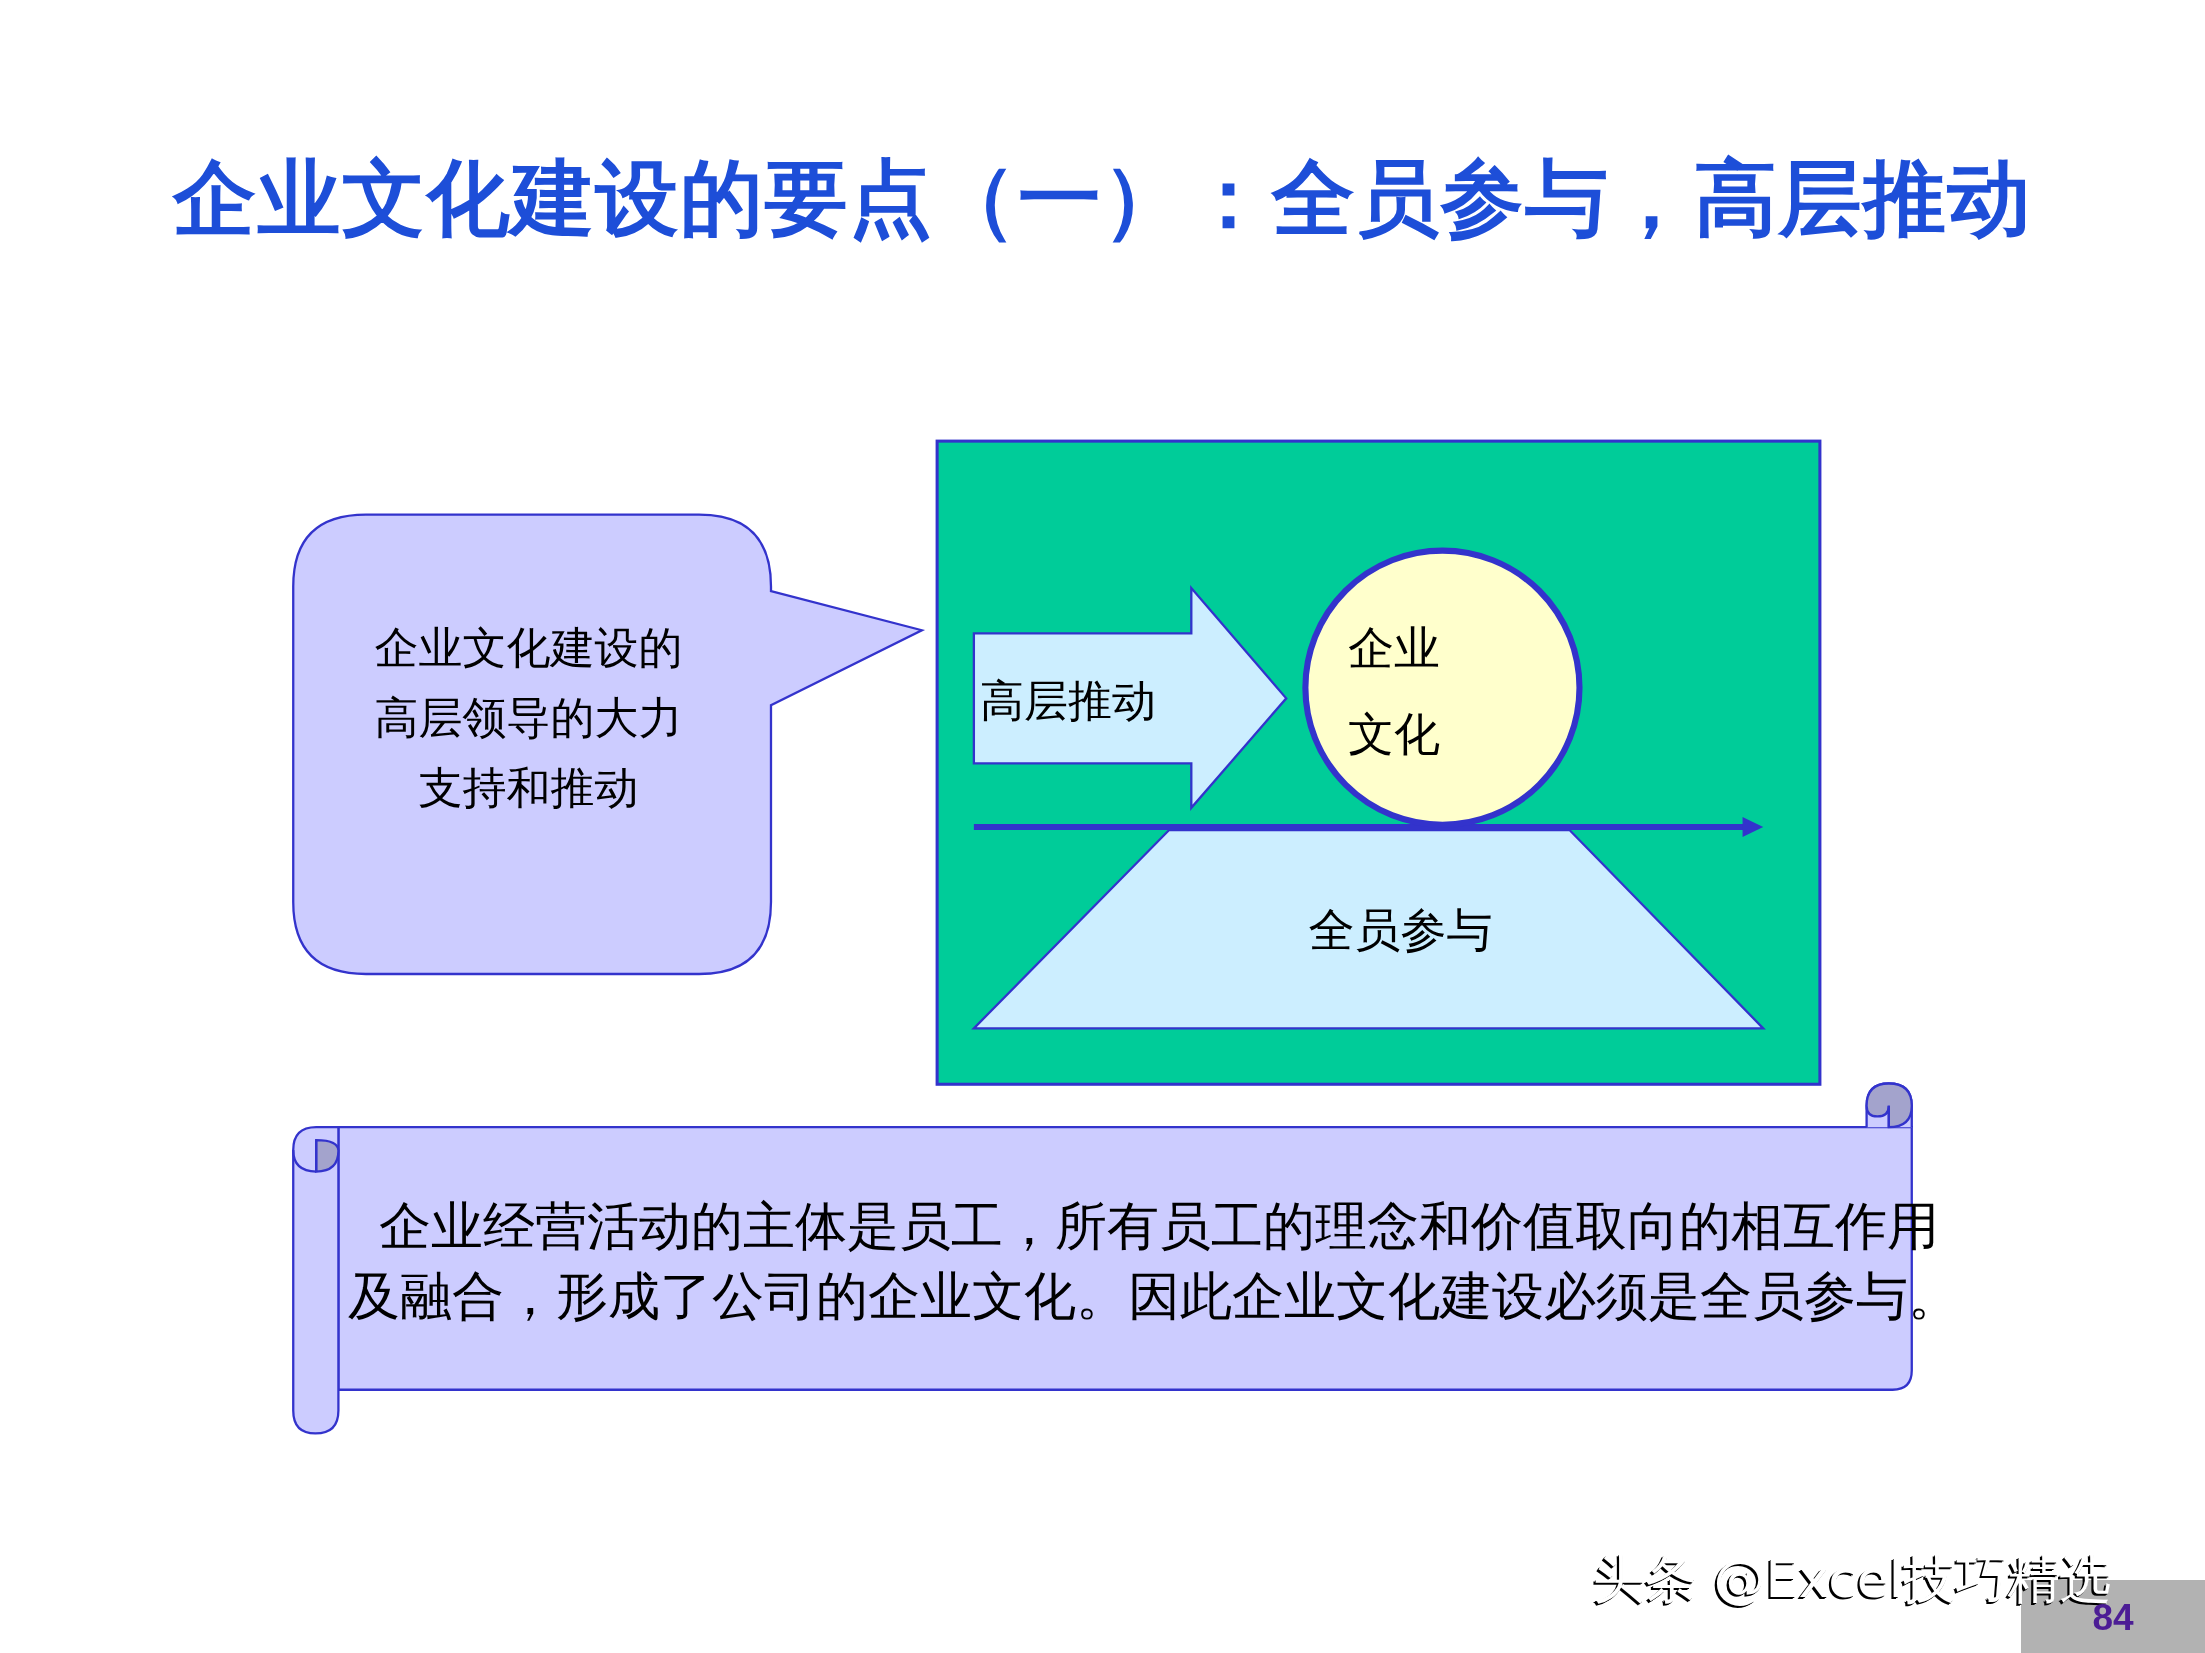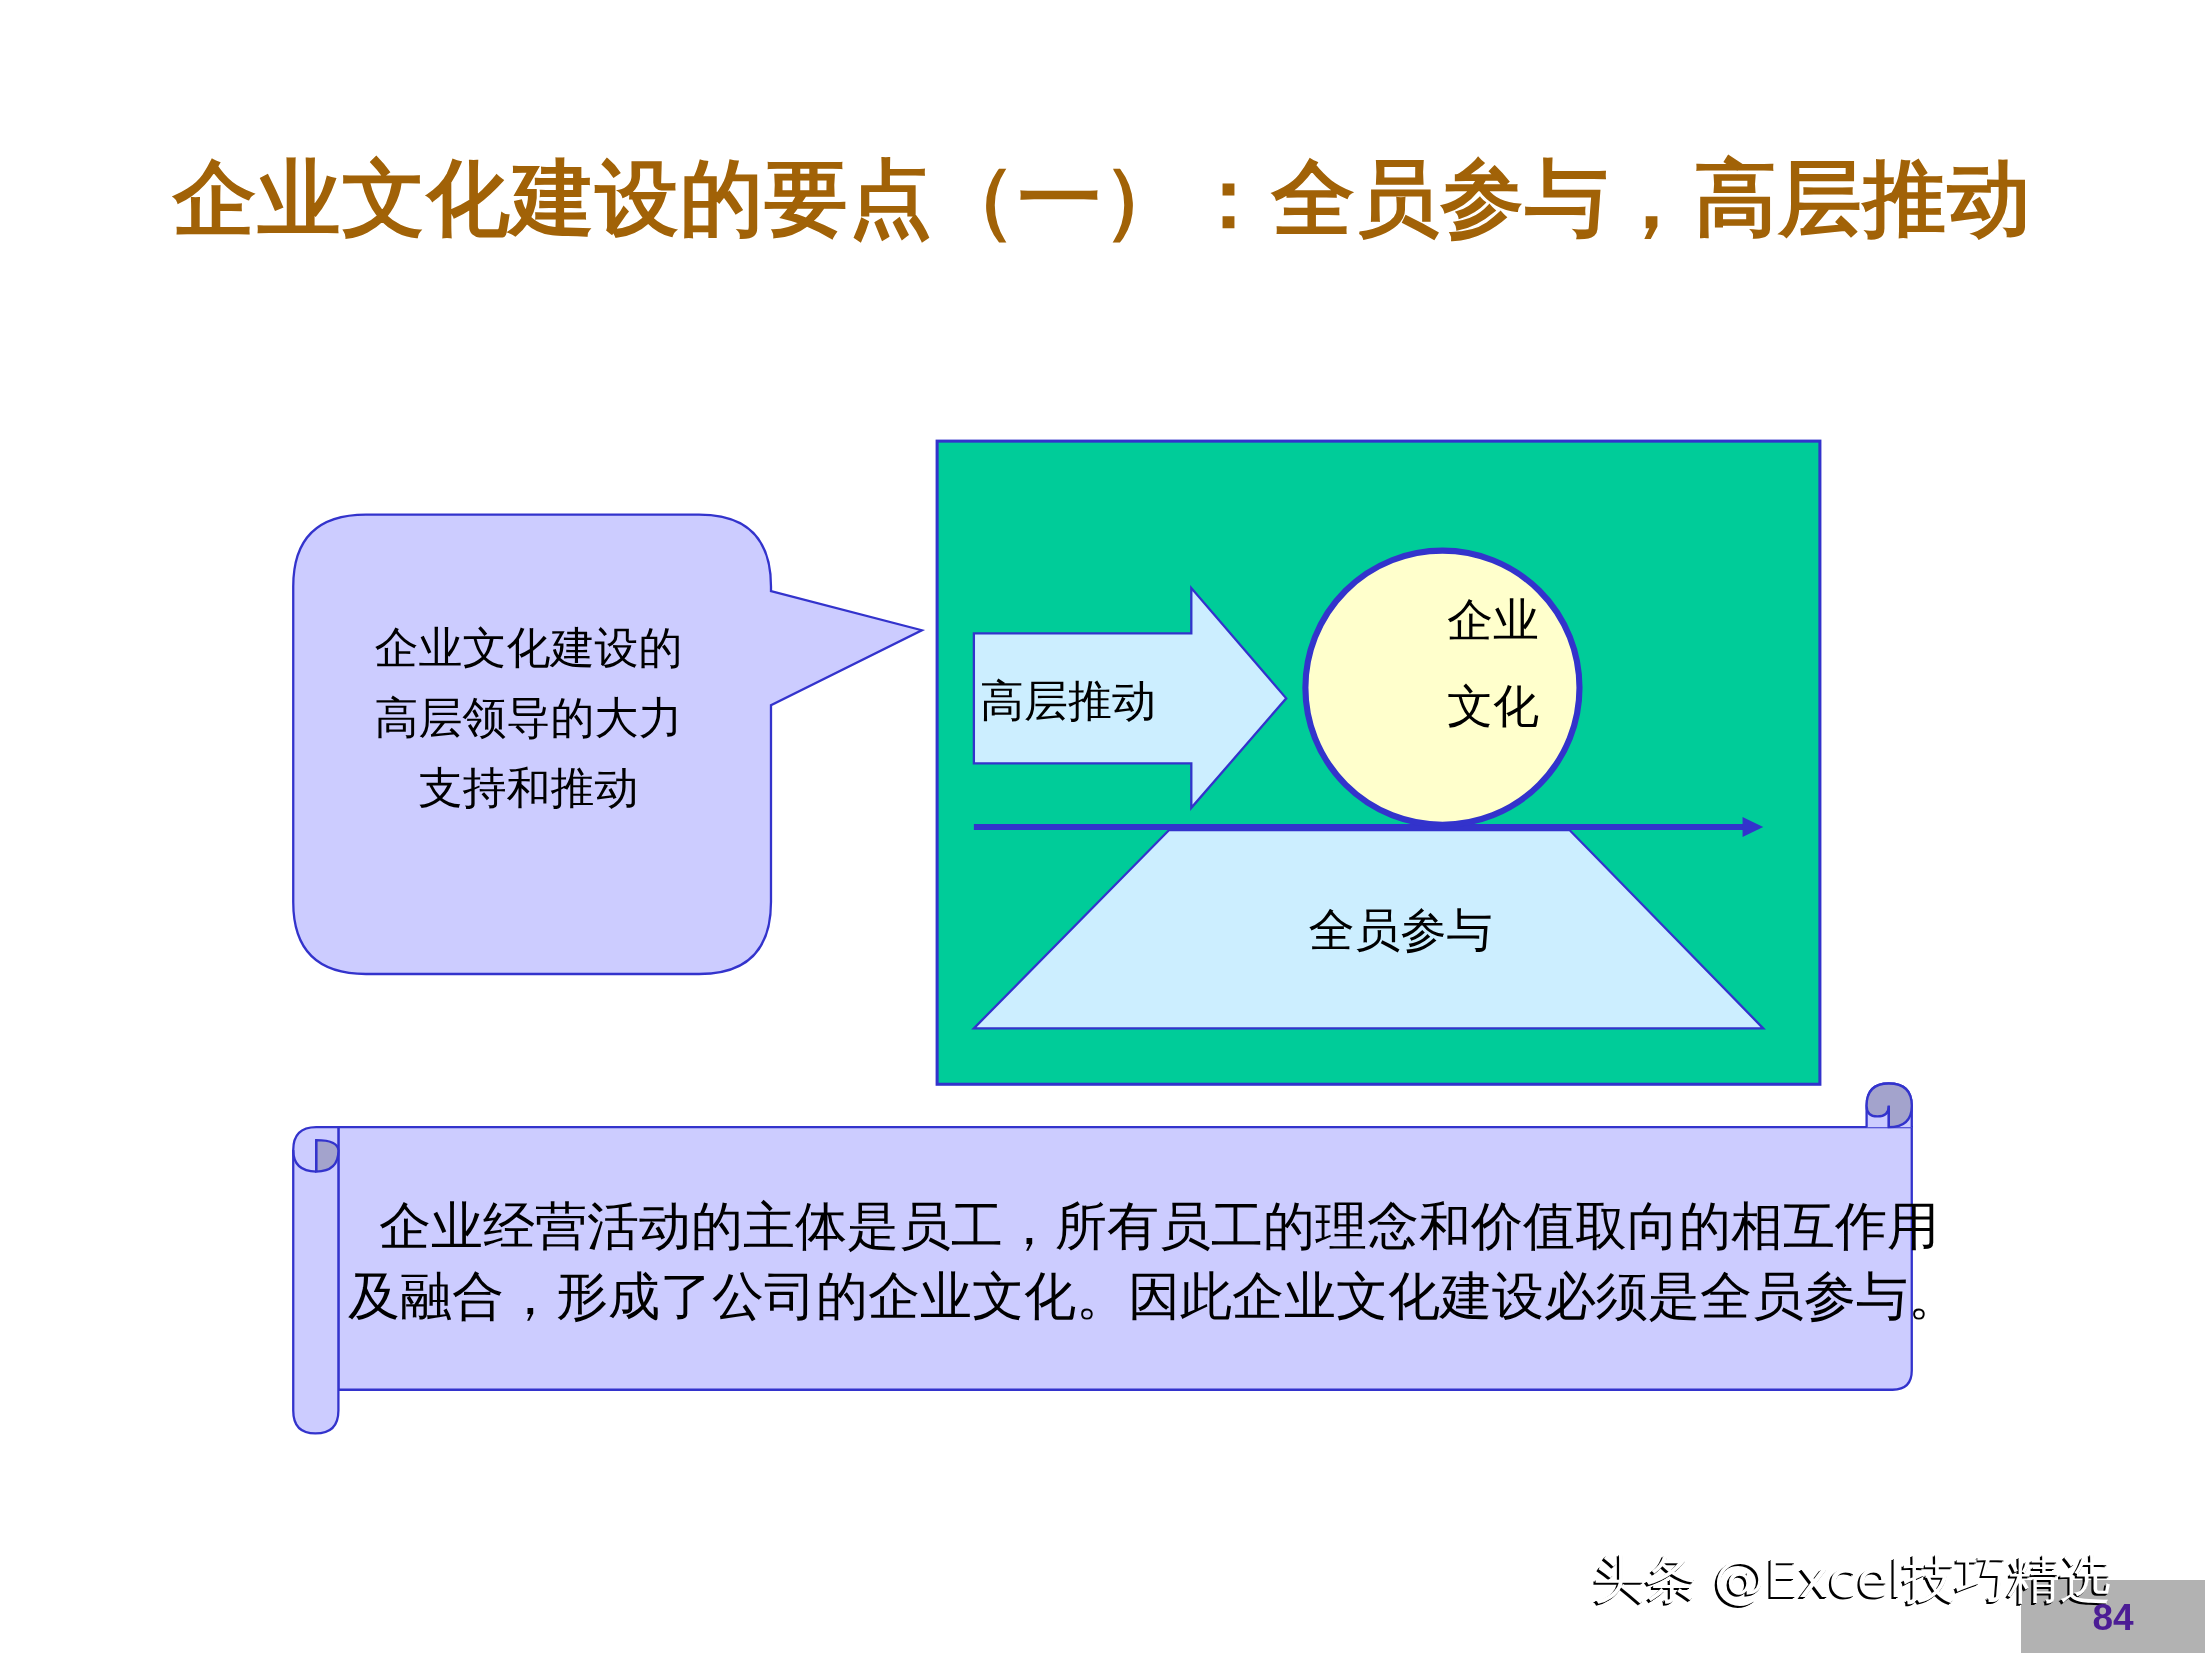--- a/index.html
+++ b/index.html
@@ -1,38 +1,38 @@
 <!DOCTYPE html>
 <html style="font-size:12.3px"><head>
 <meta charset="utf-8">
 <style>
   html, body { margin: 0; padding: 0; background: #ffffff; }
   body { width: 2205px; height: 1654px; position: relative; overflow: hidden;
          font-family: "DejaVu Sans", "Liberation Sans", sans-serif; }
   .abs { position: absolute; }
   #slide-title {
     left: 0; width: 2205px; top: 145px; height: 107px; line-height: 107px;
-    text-align: center; font-size: 83px; font-weight: bold; color: #a16207;
+    text-align: center; font-size: 83px; font-weight: bold; color: #1d4ed8;
     font-family: "DejaVu Sans", sans-serif; letter-spacing: 1.5px; white-space: nowrap;
   }
   svg.shapes { position: absolute; left: 0; top: 0; }
   .callout-text {
     left: 322px; width: 413px; top: 613px;
     font-family: "DejaVu Serif", "Liberation Serif", serif;
     font-size: 44px; line-height: 70px; text-align: center; color: #000;
   }
   .callout-text div { white-space: nowrap; }
   .arrow-label {
     left: 980px; width: 245px; top: 666px; height: 69px; line-height: 69px;
     text-align: left; font-family: "DejaVu Serif", serif; font-size: 44px; color: #000;
     white-space: nowrap;
   }
   .circle-label {
-    left: 1348px; width: 191px; top: 577px;
-    text-align: right; font-family: "DejaVu Serif", serif; font-size: 46px; line-height: 86px; color: #000;
+    left: 1348px; width: 191px; top: 605px;
+    text-align: left; font-family: "DejaVu Serif", serif; font-size: 46px; line-height: 86px; color: #000;
   }
   .base-label {
     left: 1228px; width: 345px; top: 896px; height: 69px; line-height: 69px;
     text-align: center; font-family: "DejaVu Serif", serif; font-size: 46px; color: #000;
     white-space: nowrap;
   }
   .scroll-text {
     left: 348px; width: 1524px; top: 1191px;
     font-family: "DejaVu Serif", "Liberation Serif", serif;
     font-size: 52px; line-height: 70px; color: #000;

